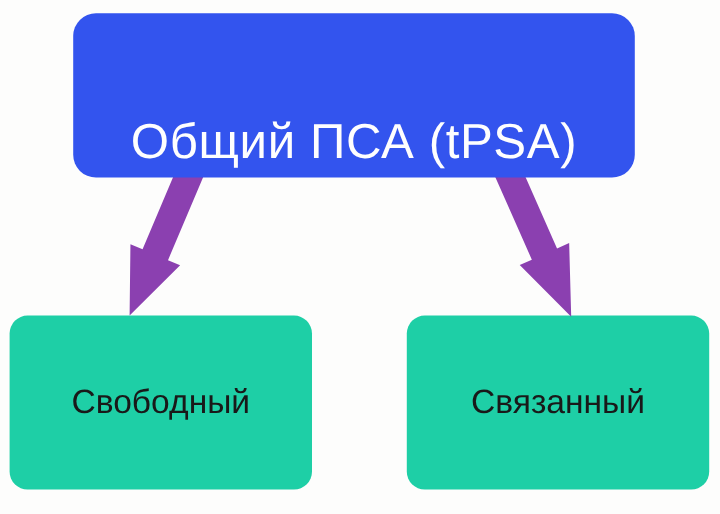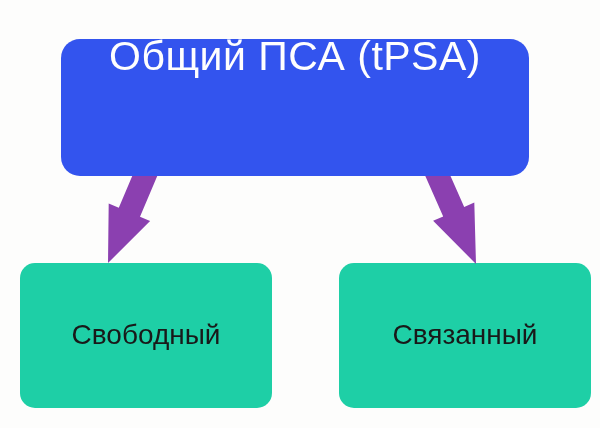--- a/index.html
+++ b/index.html
@@ -19,24 +19,23 @@
   }
   .root-box {
     position: absolute;
     left: 61px;
     top: 11px;
     width: 468px;
     height: 137px;
     background: var(--root-box, #3354ee);
     border-radius: 19px;
     display: flex;
-    align-items: flex-start;
+    align-items: flex-end;
     justify-content: center;
     z-index: 3;
-    margin-top: 28px;
   }
   .root-box .label {
     color: var(--root-text, #fefefe);
     font-size: 41px;
     letter-spacing: 0.5px;
     white-space: nowrap;
     transform: translateY(-6px);
   }
   .arrows-layer {
     position: absolute;
@@ -56,21 +55,21 @@
     width: 252px;
     height: 145px;
     background: var(--child-box, #1ecfa6);
     border-radius: 15px;
     display: flex;
     flex-direction: column;
     align-items: center;
     justify-content: center;
     z-index: 1;
   }
-  .child-box.left  { left: 20px; }
+  .child-box.left  { left: 8px; }
   .child-box.right { left: 339px; }
   .child-box .line {
     color: var(--child-text, #191919);
     font-size: 28px;
     line-height: 1.45;
     white-space: nowrap;
   }
 </style>
 </head>
 <body>

